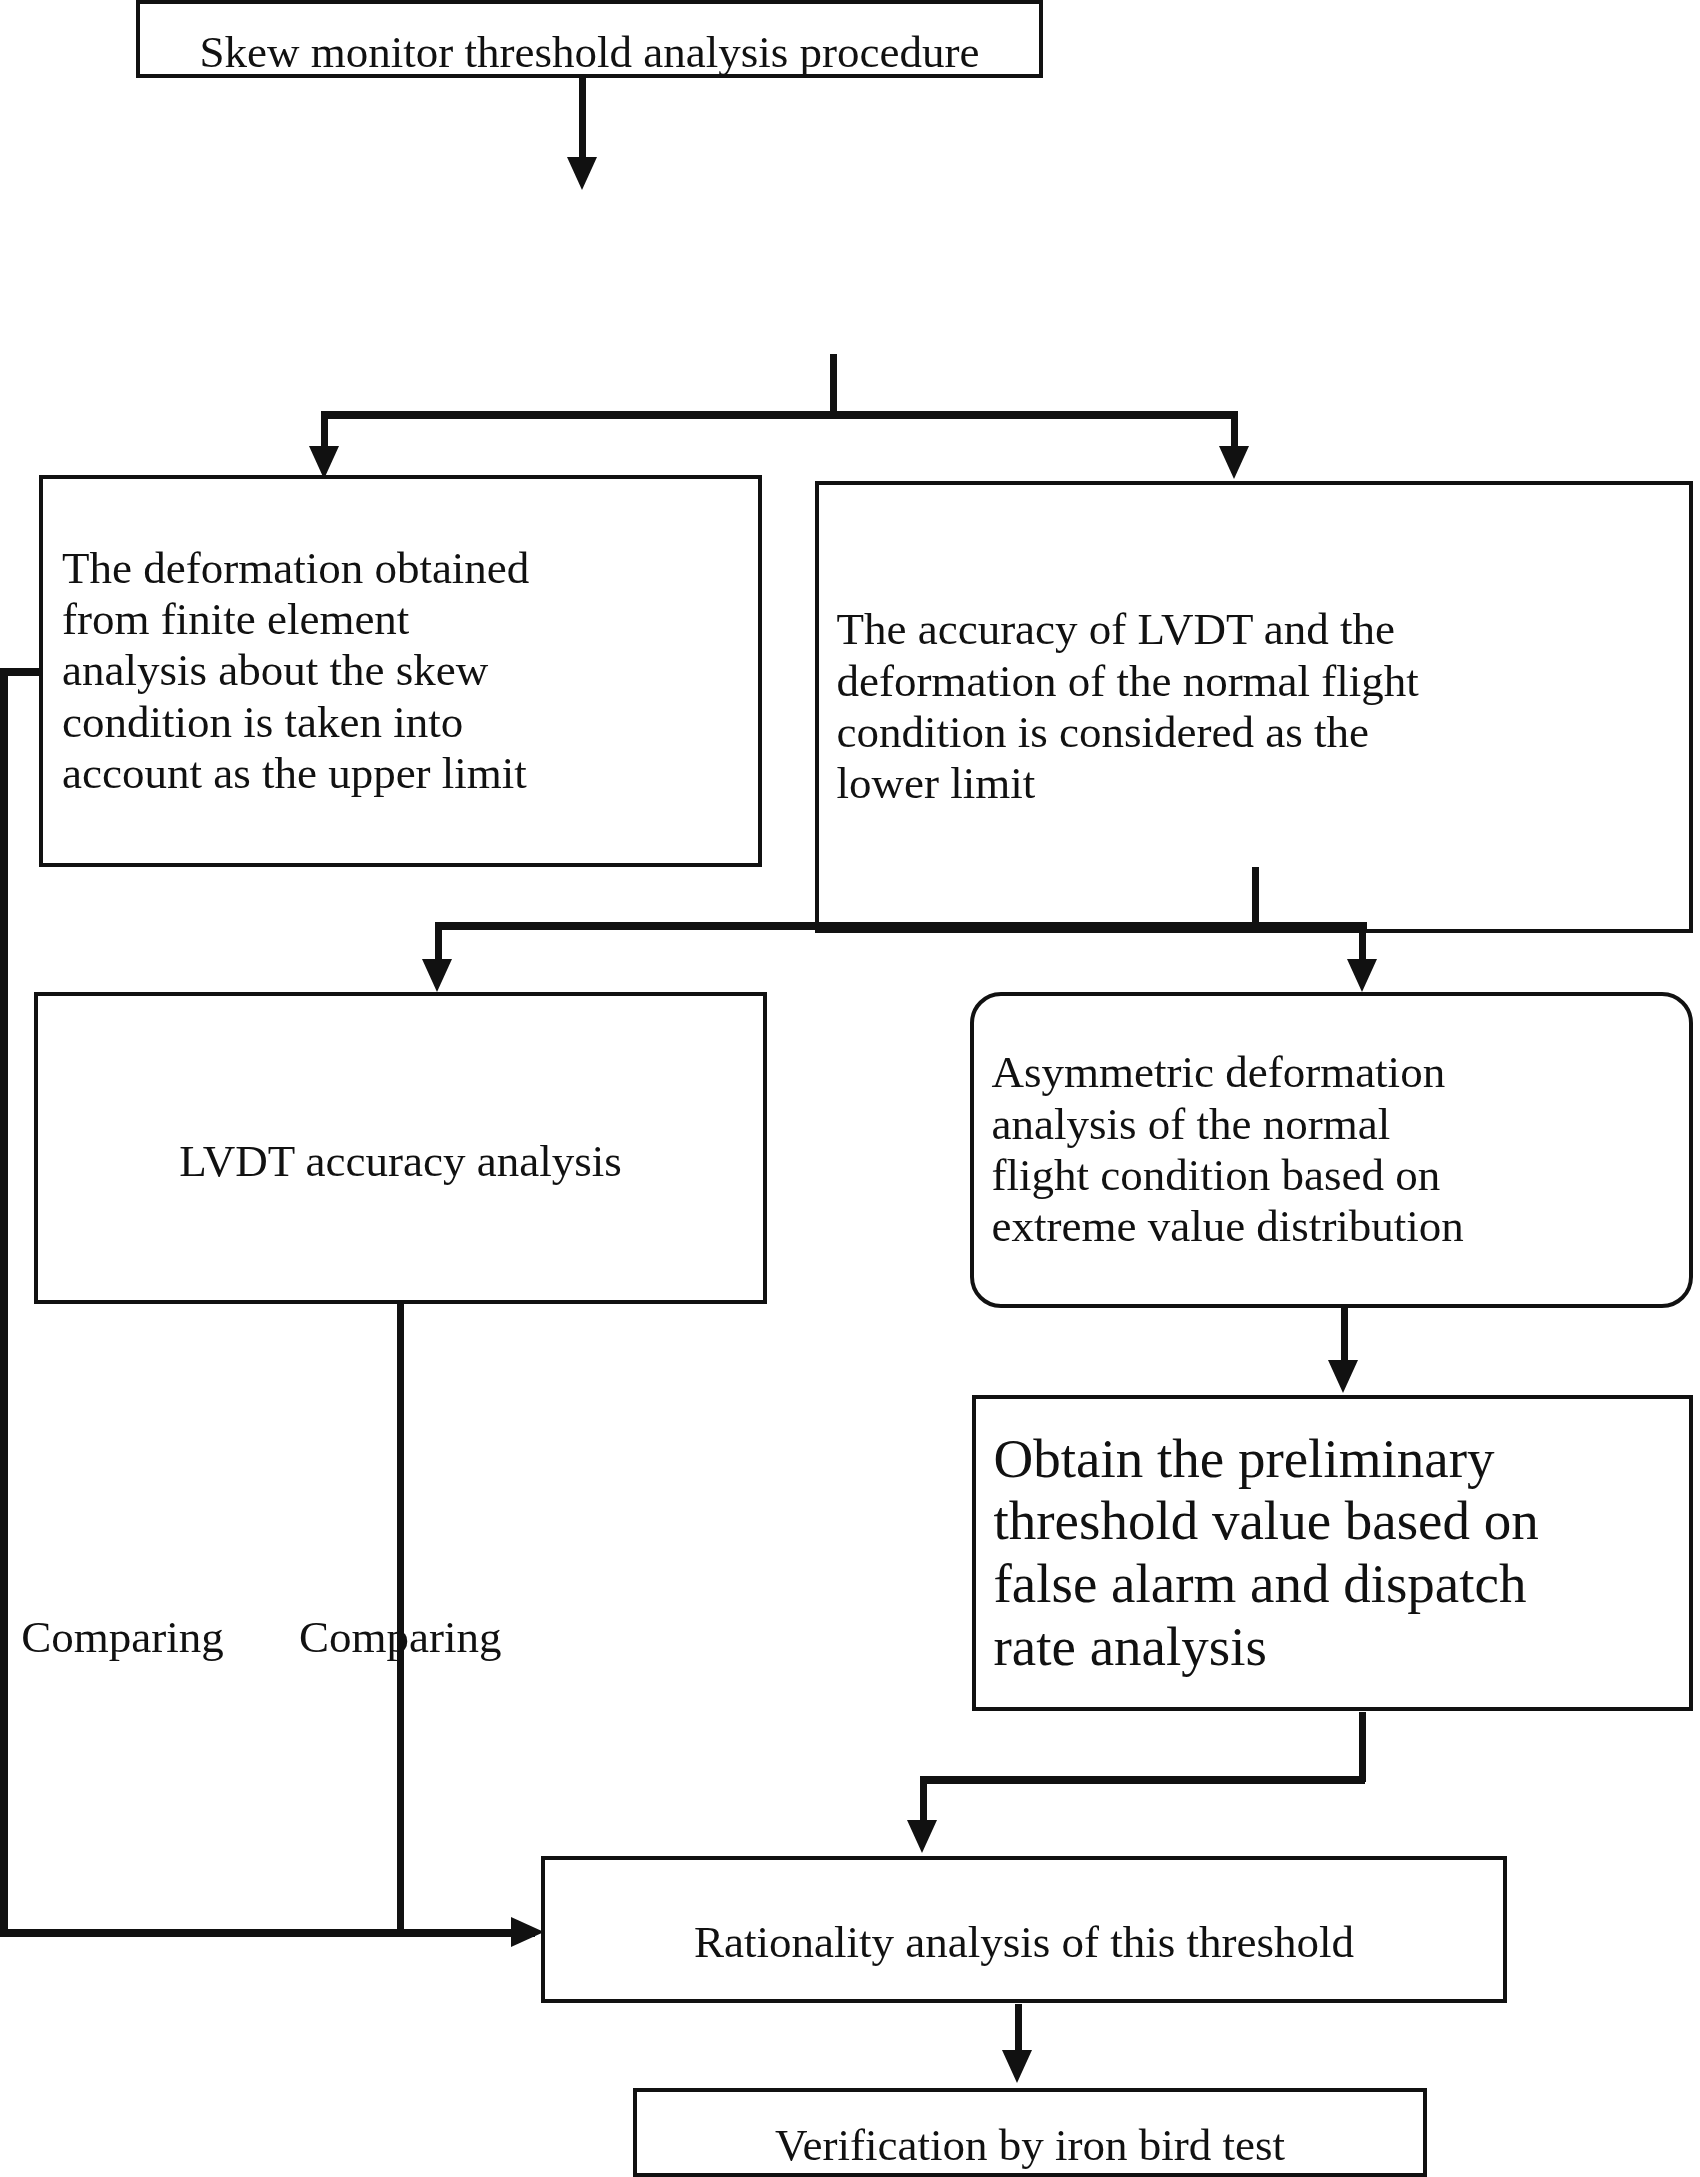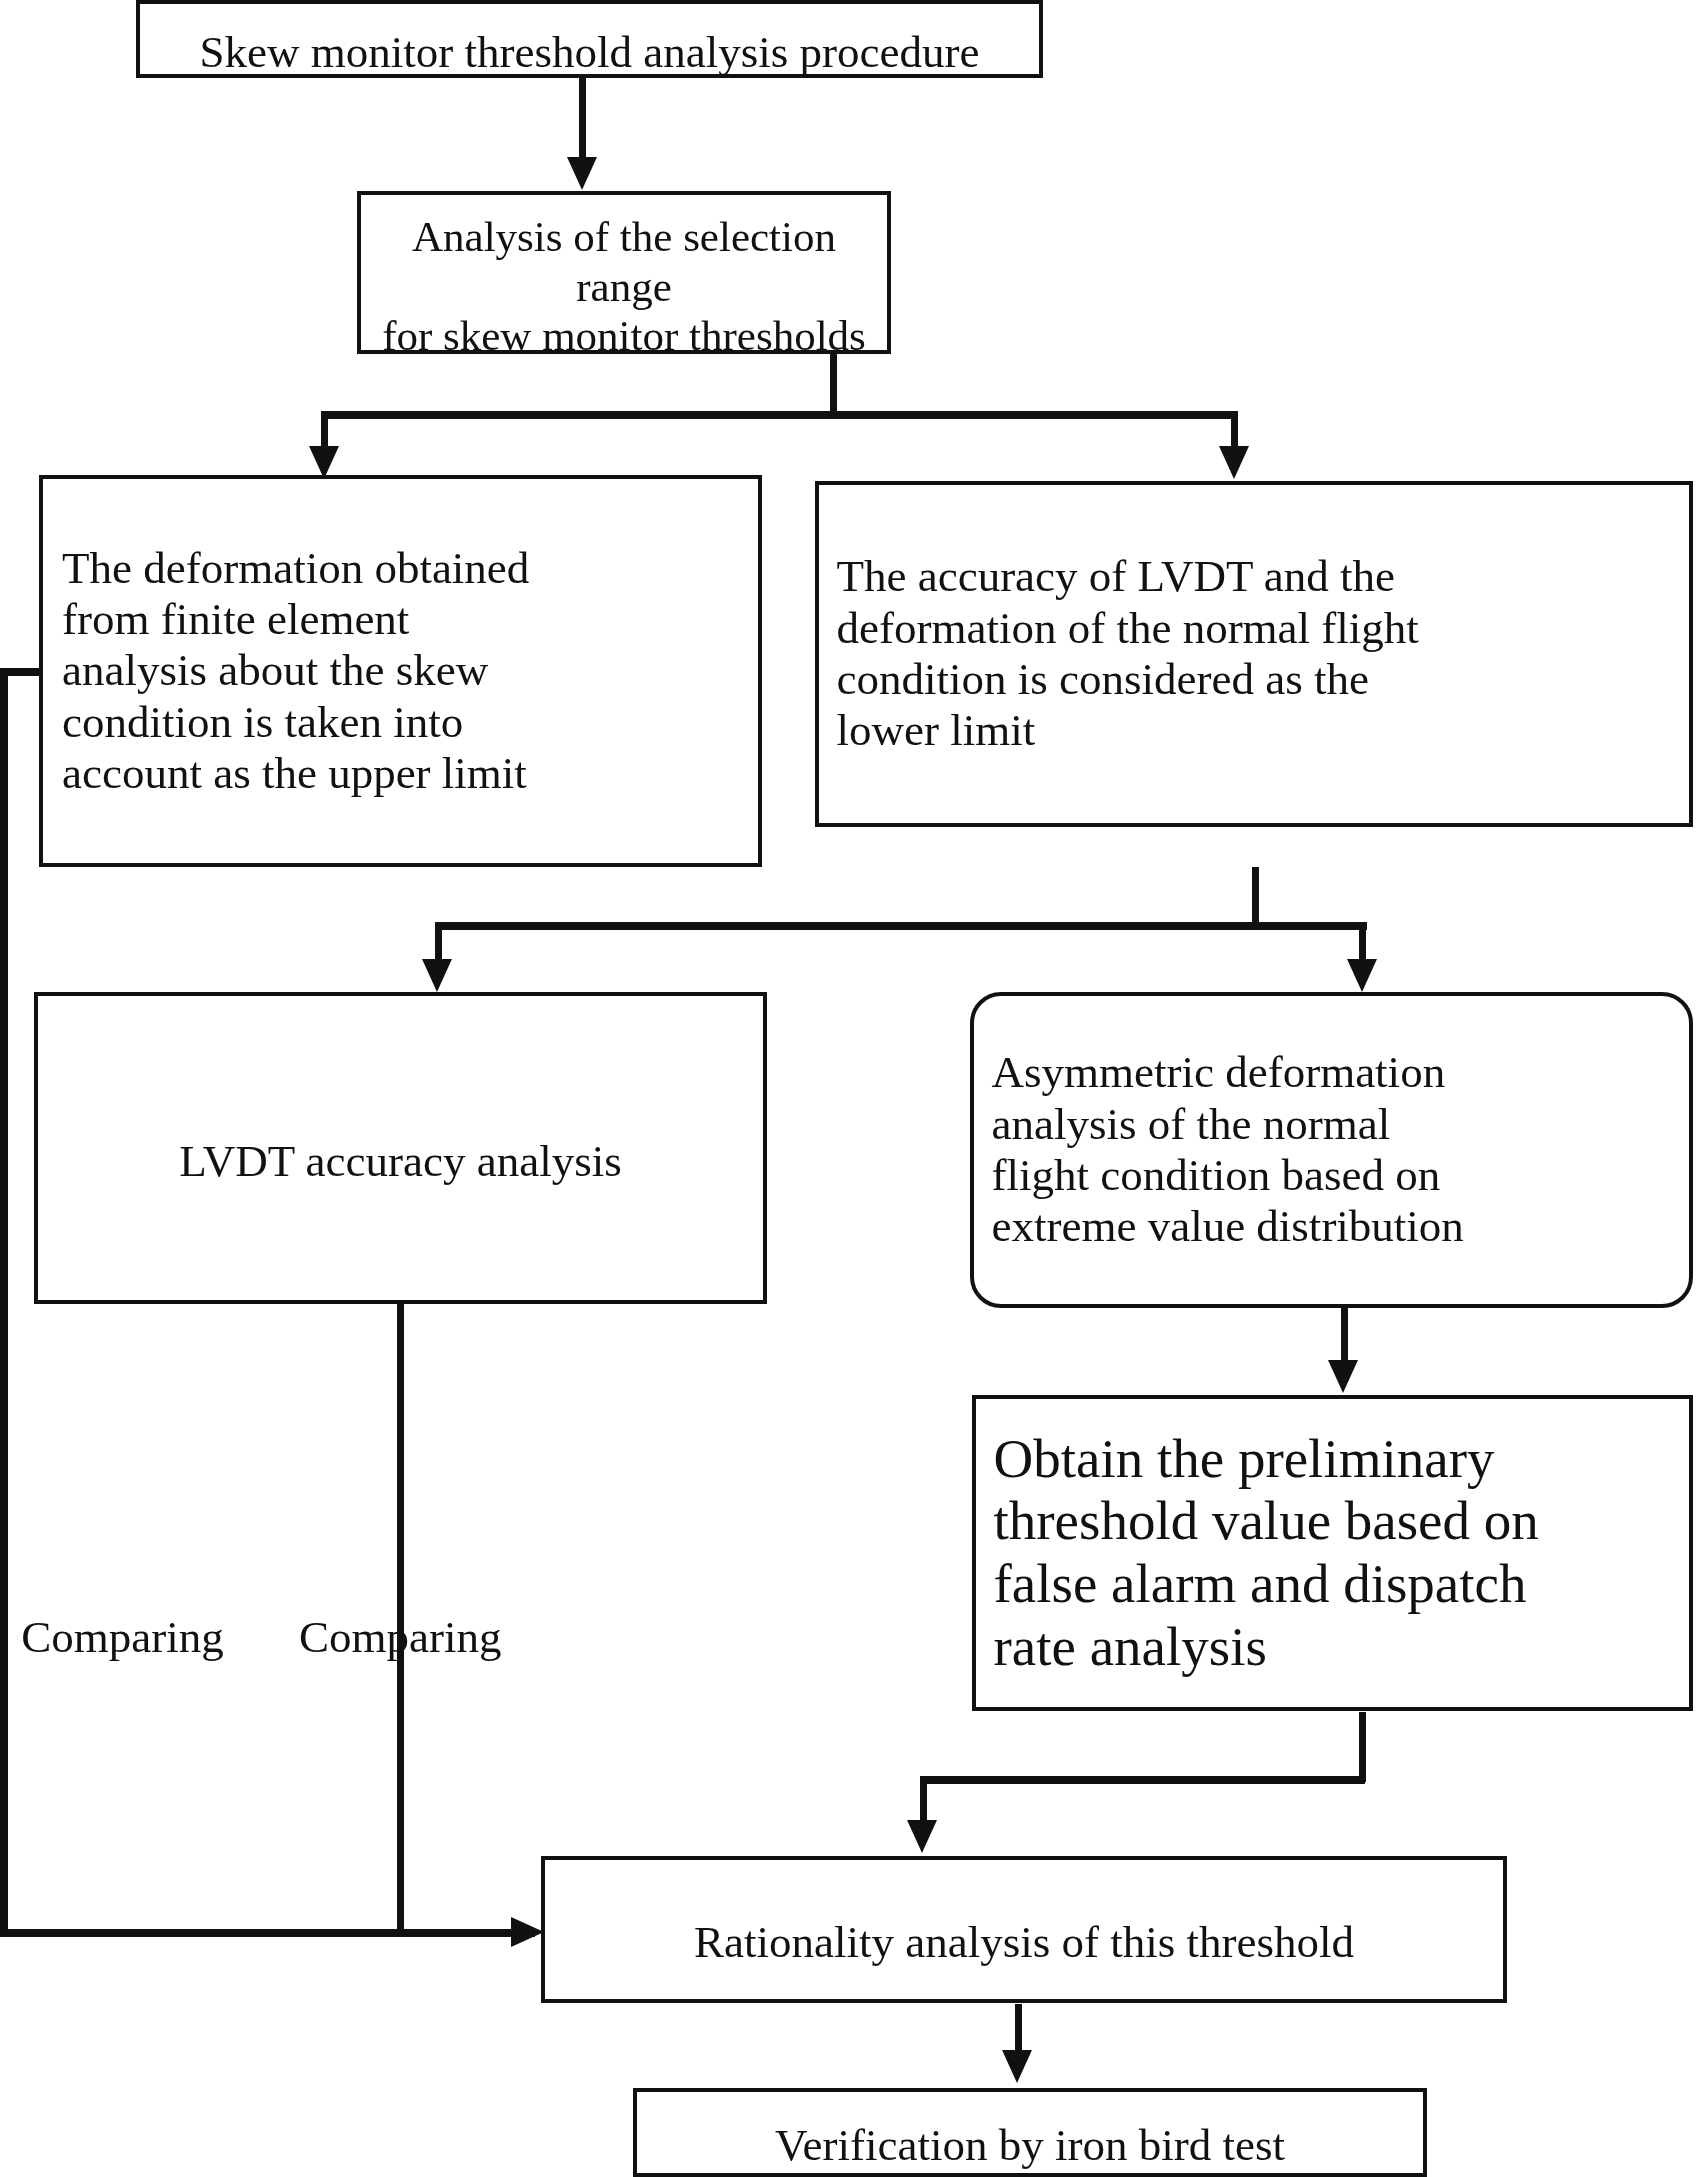--- a/index.html
+++ b/index.html
@@ -66,43 +66,39 @@
 
 <div id="canvas">
 
   <div class="node align-center center-v" style="left:136px; top:0px; width:907px; height:78px; font-size:45px;">
     <span class="txt">Skew monitor threshold analysis procedure</span>
   </div>
 
   <div class="ln" style="left:579px; top:78px; width:6.8px; height:80px;"></div>
   <div class="arrowhead" style="left:567px; top:157px;"></div>
 
-  <div class="node align-center center-v" style="left:357px; top:191px; width:534px; height:163px; font-size:43px;">
-    <span class="txt">Analysis of the selection range
-for skew monitor thresholds</span>
-  </div>
 
   <div class="ln" style="left:830px; top:354px; width:6.8px; height:64px;"></div>
   <div class="ln" style="left:321px; top:411px; width:917px; height:7.8px;"></div>
 
   <div class="ln" style="left:321px; top:411px; width:6.8px; height:39px;"></div>
   <div class="arrowhead" style="left:309px; top:446px;"></div>
 
   <div class="ln" style="left:1231px; top:411px; width:6.8px; height:39px;"></div>
   <div class="arrowhead" style="left:1219px; top:446px;"></div>
 
   <div class="node align-left center-v" style="left:39px; top:475px; width:723px; height:392px; font-size:45px;padding-left:19px;">
     <span class="txt">The deformation obtained
 from finite element
 analysis about the skew
 condition is taken into
 account as the upper limit</span>
   </div>
 
-  <div class="node align-left center-v" style="left:815px; top:481px; width:878px; height:346px; font-size:45px;">
+  <div class="node align-left center-v" style="left:815px; top:481px; width:878px; height:452px; font-size:45px;">
     <span class="txt">The accuracy of LVDT and the
 deformation of the normal flight
 condition is considered as the
 lower limit</span>
   </div>
 
   <div class="ln" style="left:1252px; top:867px; width:6.8px; height:62px;"></div>
   <div class="ln" style="left:435px; top:922px; width:932px; height:7.8px;"></div>
 
   <div class="ln" style="left:435px; top:922px; width:6.8px; height:41px;"></div>

